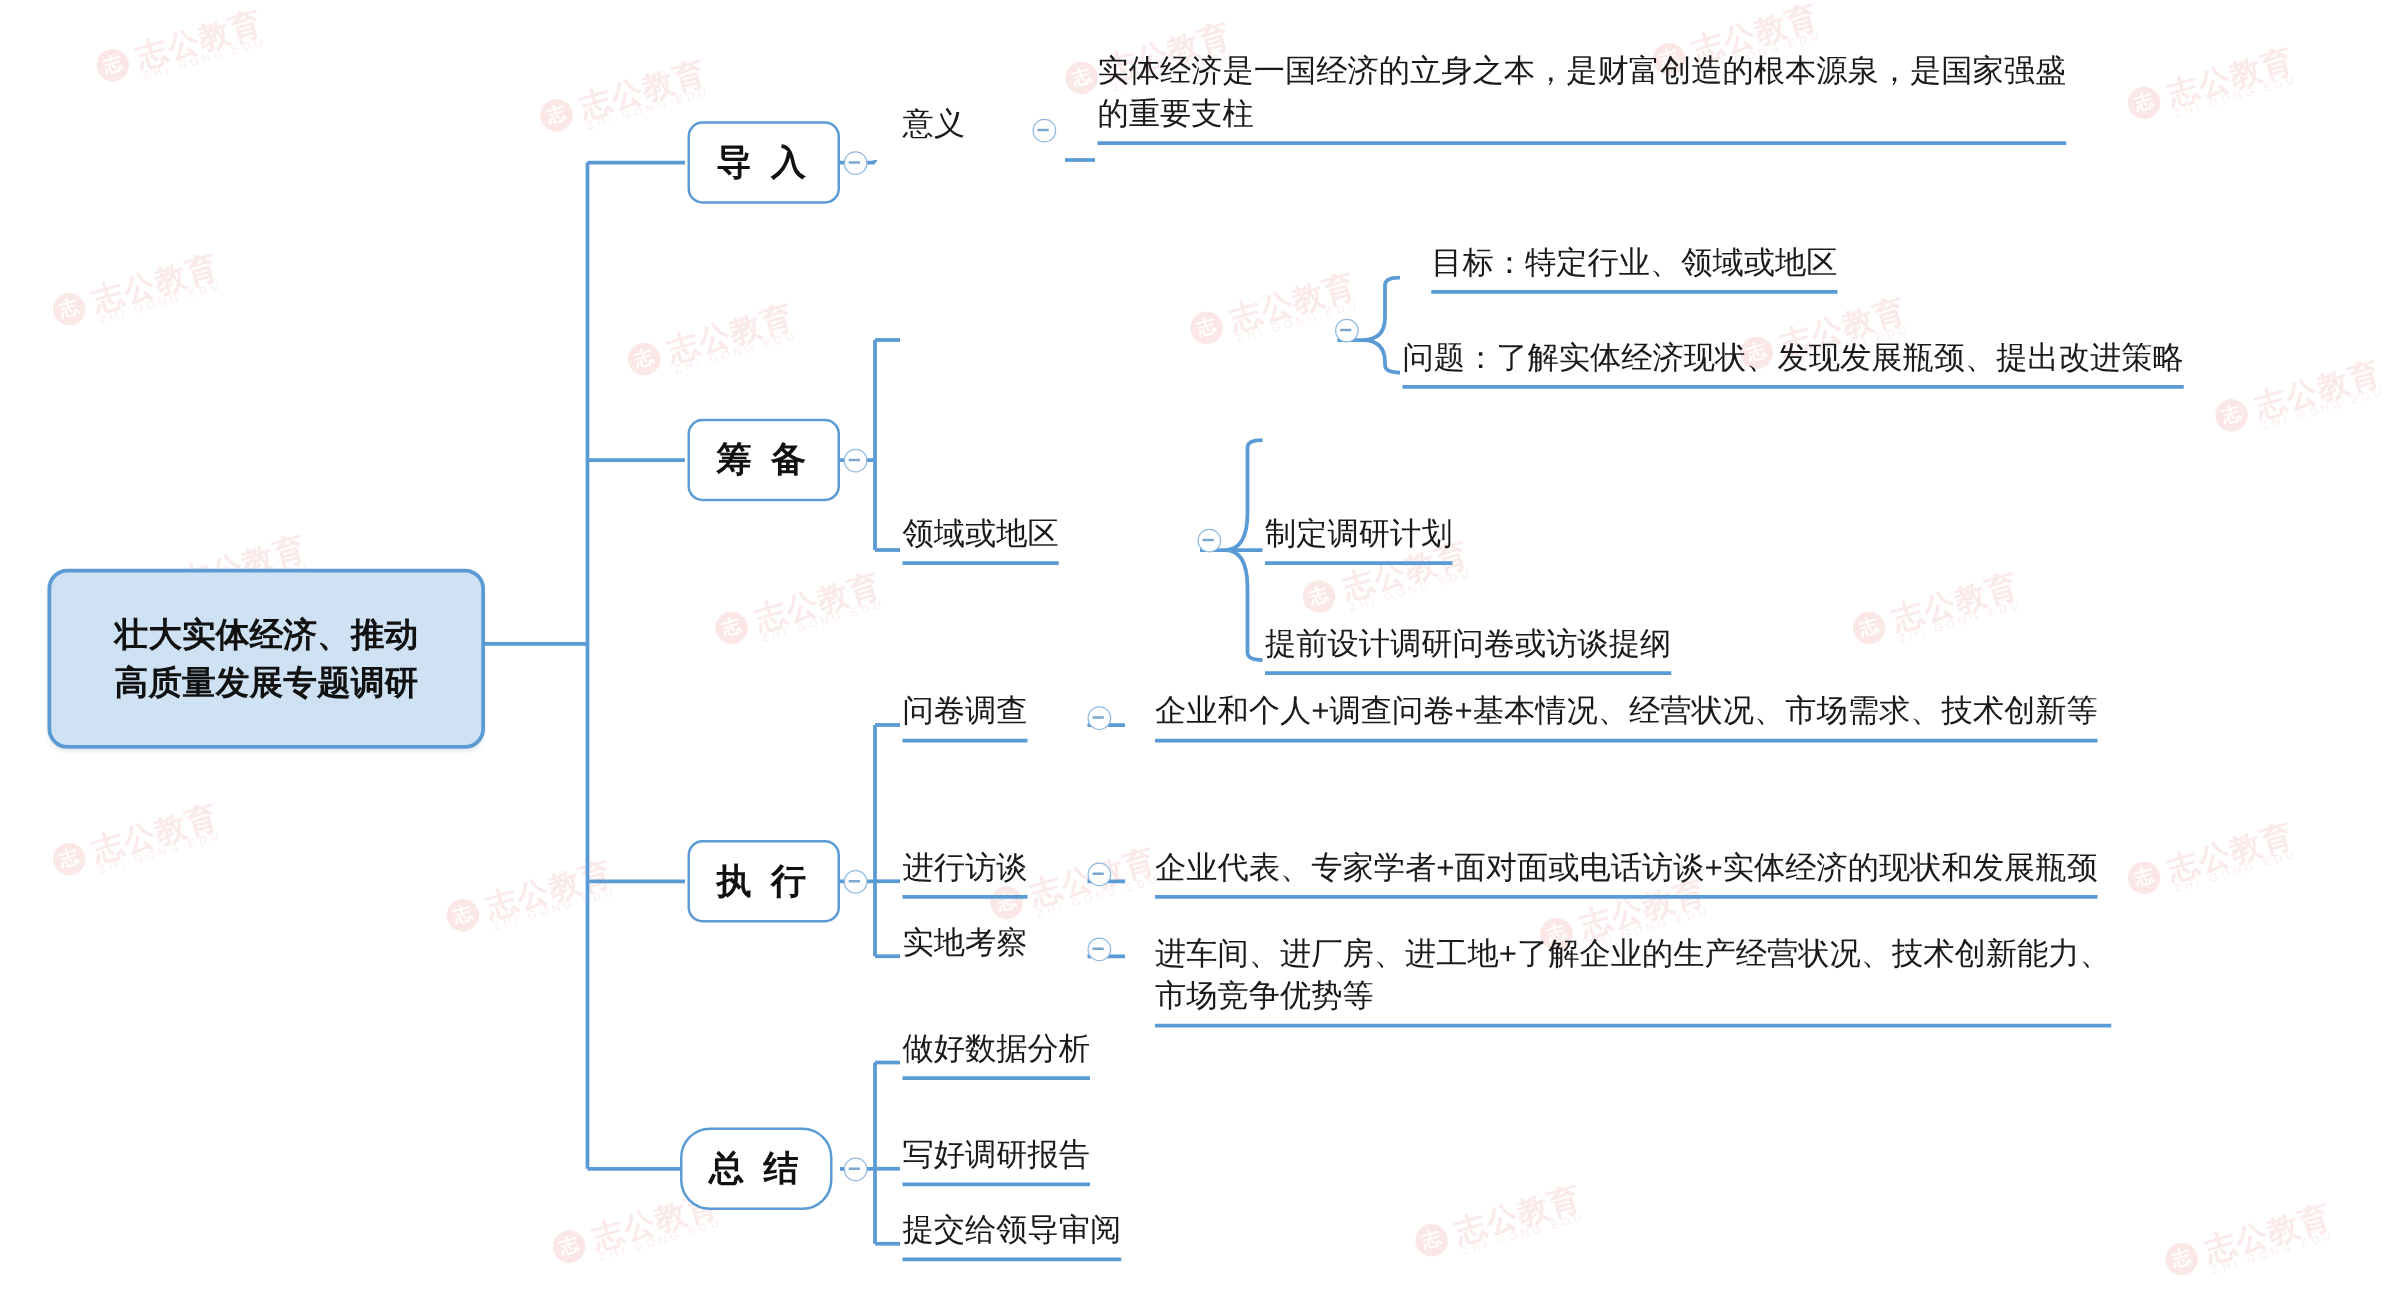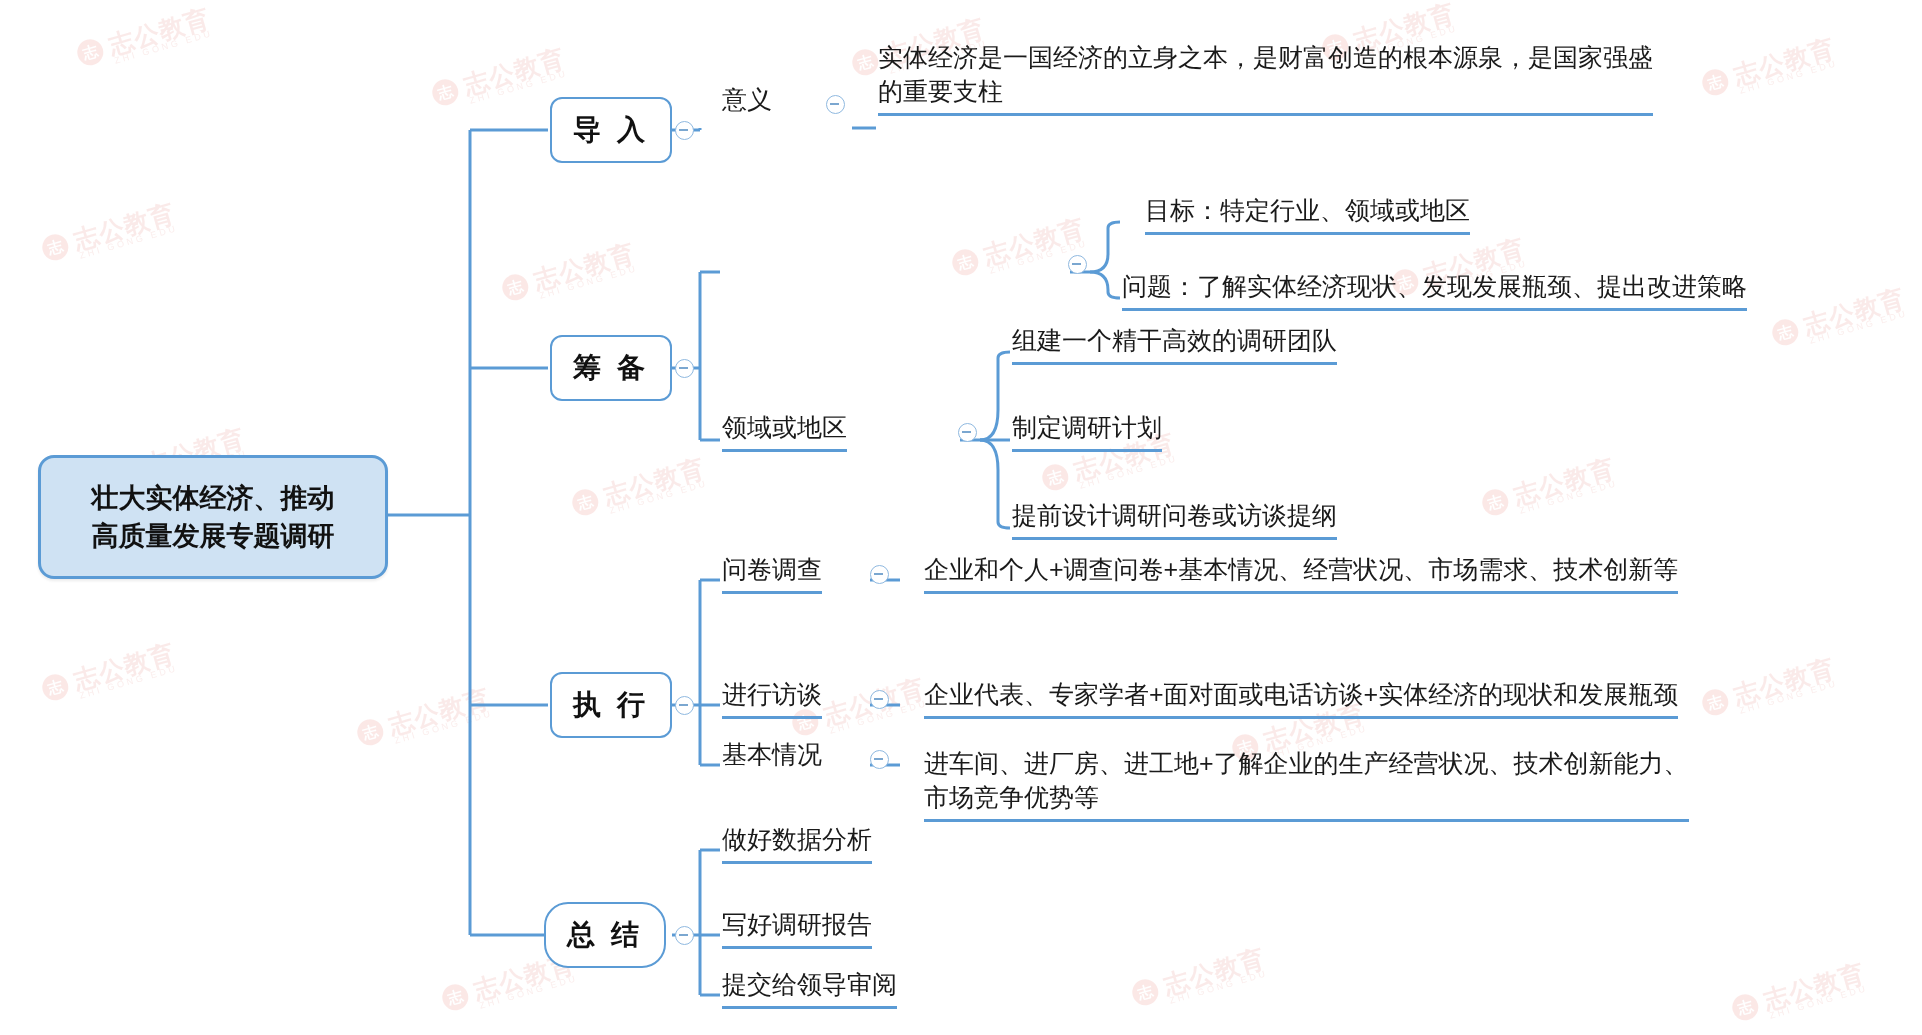--- a/index.html
+++ b/index.html
@@ -71,21 +71,21 @@
   
   .node {
     position: absolute;
     z-index: 3;
     box-sizing: border-box;
   }
   .root-node {
     left: 38px;
     top: 455px;
     width: 350px;
-    height: 124px;
+    height: 144px;
     border: 3px solid #5b9bd5;
     border-radius: 16px;
     background: #cfe2f3;
     display: flex;
     align-items: center;
     justify-content: center;
     text-align: center;
     font-size: 27px;
     font-weight: bold;
     line-height: 1.42;
@@ -361,23 +361,20 @@
   </div>
   <div class="node" style="left:1122px; top:269px;">
     <span class="leaf">问题：了解实体经济现状、发现发展瓶颈、提出改进策略</span>
   </div>
 
   <div class="node" style="left:722px; top:410px;">
     <span class="leaf">领域或地区</span>
   </div>
   <div class="toggle" style="left:958px; top:423px;"></div>
 
-  <div class="node" style="left:1012px; top:323px;">
-    <span class="leaf">组建一个精干高效的调研团队</span>
-  </div>
   <div class="node" style="left:1012px; top:410px;">
     <span class="leaf">制定调研计划</span>
   </div>
   <div class="node" style="left:1012px; top:498px;">
     <span class="leaf">提前设计调研问卷或访谈提纲</span>
   </div>
 
   <div class="node" style="left:722px; top:552px;">
     <span class="leaf">问卷调查</span>
   </div>
@@ -388,21 +385,21 @@
 
   <div class="node" style="left:722px; top:677px;">
     <span class="leaf">进行访谈</span>
   </div>
   <div class="toggle" style="left:870px; top:690px;"></div>
   <div class="node" style="left:924px; top:677px;">
     <span class="leaf">企业代表、专家学者+面对面或电话访谈+实体经济的现状和发展瓶颈</span>
   </div>
 
   <div class="node" style="left:722px; top:737px;">
-    <span class="leaf" style="border-bottom:none;">基本情况</span>
+    <span class="leaf" style="border-bottom:none;">实地考察</span>
   </div>
   <div class="toggle" style="left:870px; top:750px;"></div>
   <div class="node" style="left:924px; top:746px; width:940px;">
     <span class="leaf-plain">进车间、进厂房、进工地+了解企业的生产经营状况、技术创新能力、
 市场竞争优势等</span>
   </div>
 
   <div class="node" style="left:722px; top:822px;">
     <span class="leaf">做好数据分析</span>
   </div>

